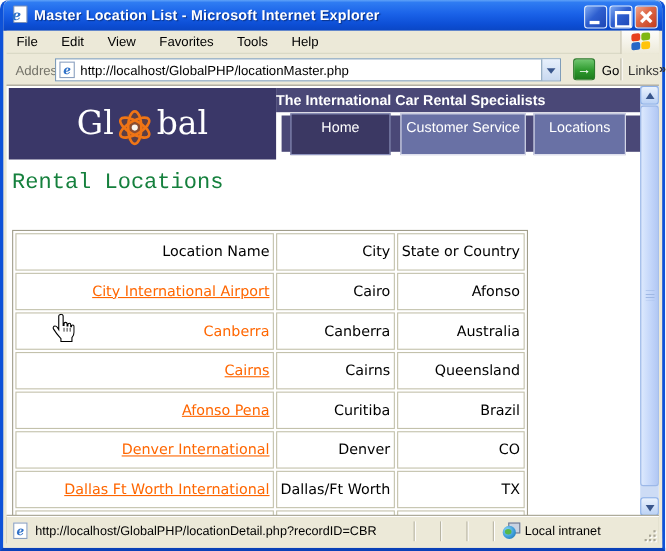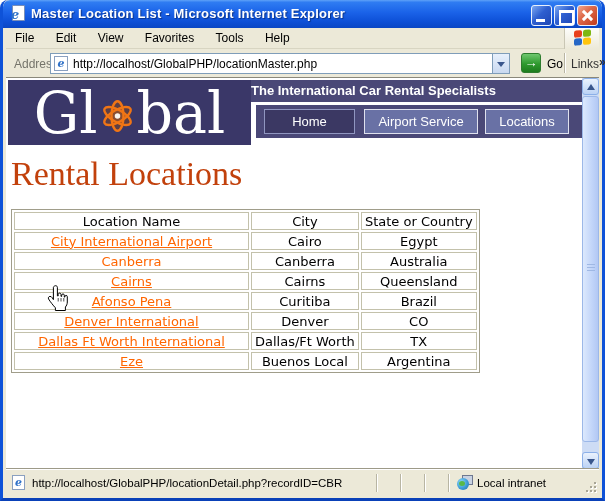--- a/index.html
+++ b/index.html
@@ -58,39 +58,39 @@
   .addr-sep { position:absolute; left:558px; top:4px; width:2px; height:20px;
     border-left:1px solid #B8B5A3; border-right:1px solid #FFF; }
   .links-label { position:absolute; left:565px; top:8px; color:#333; }
   .links-chevron { position:absolute; left:593px; top:6px; color:#333; font-weight:bold; }
 
   
   .content { position:absolute; top:78px; left:3px; right:3px; bottom:29px; background:#fff; overflow:hidden; }
 
   .logo { position:absolute; left:2px; top:2px; width:243px; height:65px; background:#3A3768;
     color:#fff; display:flex; align-items:center; justify-content:center;
-    font-family:"DejaVu Serif","Liberation Serif",serif; font-size:57px; }
+    font-family:"DejaVu Serif","Liberation Serif",serif; font-size:30px; }
   .atom { margin:6px 1px 0 1px; }
   .tagline { position:absolute; left:245px; top:2px; width:333px; height:22px; background:#4A4877;
     color:#fff; font-weight:bold; font-size:13px; line-height:22px; padding-right:5px; white-space:nowrap; }
   .navbar { position:absolute; left:250px; top:27px; width:328px; height:33px; background:#4A4877;
     display:flex; align-items:center; }
-  .nav-btn { height:25px; line-height:23px; text-align:center; color:#fff; font-size:13px;
+  .nav-btn { height:38px; line-height:23px; text-align:center; color:#fff; font-size:13px;
     background:#6971A5; border:1px solid #DFE1EE; }
   .nav-home { width:91px; margin-left:8px; background:#3B3863; border-color:#9096C0; }
   .nav-cs   { width:114px; margin-left:9px; }
   .nav-loc  { width:84px;  margin-left:7px; }
 
-  .page-heading { position:absolute; left:5px; top:77px; color:#c2410c; font-size:34px;
-    font-family:Liberation Serif, serif; }
+  .page-heading { position:absolute; left:5px; top:77px; color:#15803d; font-size:20px;
+    font-family:Liberation Mono, monospace; }
 
   .loc-table { position:absolute; left:5px; top:131px; border-collapse:separate; border-spacing:2px;
     border:1px solid #A09D8A; font-size:13px; font-family:"DejaVu Sans",sans-serif; background:#fff; }
-  .loc-table th, .loc-table td { border:1px solid #C3C1AB; padding:0 3px; height:18px;
-    font-weight:normal; text-align:center; white-space:nowrap; overflow:hidden; }
+  .loc-table th, .loc-table td { border:1px solid #C3C1AB; padding:0 3px; height:34px;
+    font-weight:normal; text-align:right; white-space:nowrap; overflow:hidden; }
   .col-name { width:235px; } .col-city { width:100px; } .col-state { width:116px; }
   a.loc-link { color:#FF6600; text-decoration:underline; }
   a.loc-link.hovered { text-decoration:none; }
 
   .hand-cursor { position:absolute; left:41px; top:207px; z-index:50; }
 
   
   .scrollbar { position:absolute; right:0; top:0; width:17px; height:100%; background:#CDDCF5; }
   .sb-btn { position:absolute; left:0; width:17px; height:17px; border:1px solid #8CB0E8; border-radius:3px;
     background:linear-gradient(180deg,#EAF2FD,#BBD2F5); }
@@ -186,37 +186,37 @@
         </g>
         <circle cx="20" cy="20" r="3" fill="#F8F4EE"></circle>
       </svg>
       <span>bal</span>
     </div>
 
     <div class="tagline">The International Car Rental Specialists</div>
 
     <div class="navbar">
       <div class="nav-btn nav-home">Home</div>
-      <div class="nav-btn nav-cs">Airport Service</div>
+      <div class="nav-btn nav-cs">Customer Service</div>
       <div class="nav-btn nav-loc">Locations</div>
     </div>
 
     <div class="page-heading">Rental Locations</div>
 
     <table class="loc-table">
       <tbody>
           <tr>
         <th class="col-name">Location Name</th>
         <th class="col-city">City</th>
         <th class="col-state">State or Country</th>
       </tr>
       <tr>
         <td><a class="loc-link" href="#">City International Airport</a></td>
         <td>Cairo</td>
-        <td>Egypt</td>
+        <td>Afonso</td>
       </tr>
       <tr>
         <td><a class="loc-link hovered" href="#">Canberra</a></td>
         <td>Canberra</td>
         <td>Australia</td>
       </tr>
       <tr>
         <td><a class="loc-link" href="#">Cairns</a></td>
         <td>Cairns</td>
         <td>Queensland</td>

